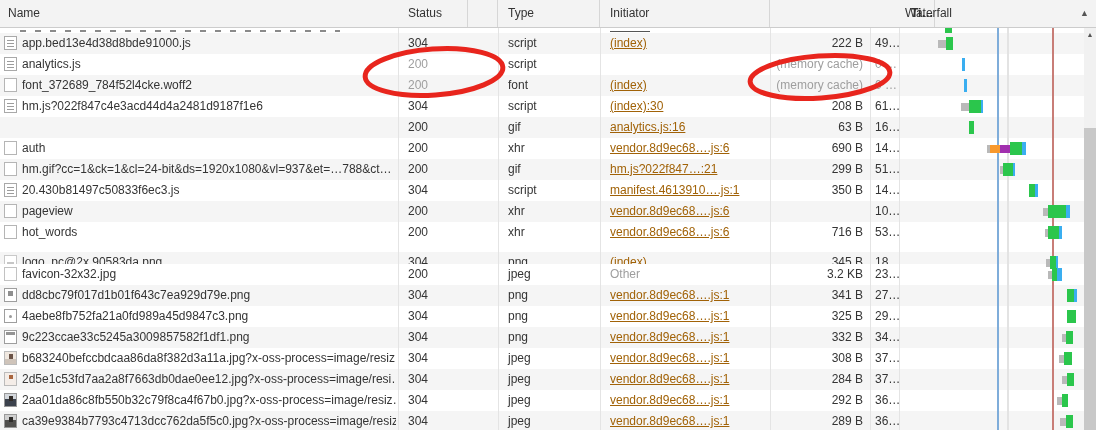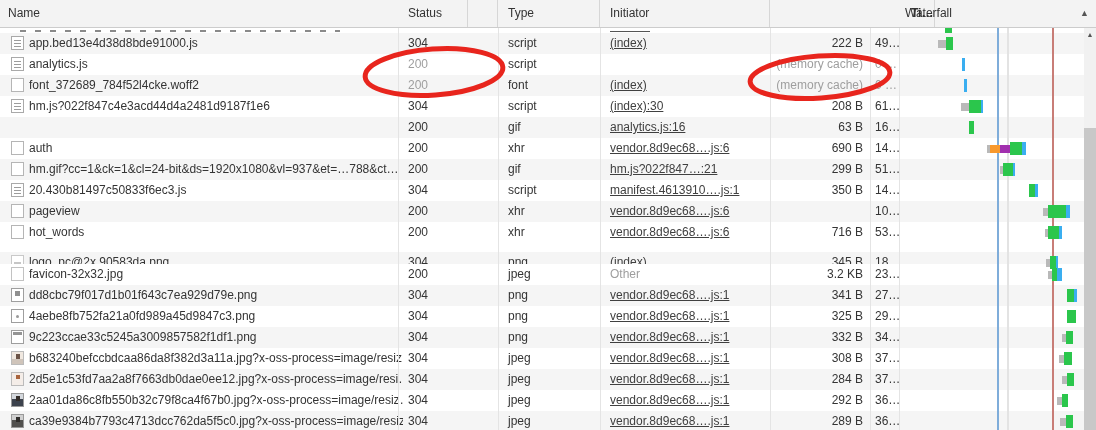--- a/index.html
+++ b/index.html
@@ -19,29 +19,29 @@
   #h-time{left:906px;width:29px;padding-left:5px;font-weight:bold;}
   #h-wf{left:899px;width:197px;padding-left:6px;border-right:none;}
   #sortArrow{position:absolute;left:1080px;top:0;width:14px;height:27px;line-height:27px;
     font-size:9px;color:#555;z-index:5;}
   
   #body{position:absolute;left:0;top:28px;width:1096px;height:402px;overflow:hidden;}
   .row{position:absolute;left:0;width:1084px;height:21px;}
   .row.odd{background:#f5f5f5;}
   .row.even{background:#ffffff;}
   .cell{position:absolute;top:0;height:21px;line-height:21px;white-space:nowrap;overflow:hidden;box-sizing:border-box;}
-  .c-name{left:0;width:396px;padding-left:22px;text-overflow:ellipsis;margin-left:7px;}
+  .c-name{left:0;width:396px;padding-left:22px;text-overflow:ellipsis;}
   .c-status{left:398px;width:100px;padding-left:10px;}
   .c-type{left:498px;width:102px;padding-left:10px;}
   .c-init{left:600px;width:170px;padding-left:10px;text-overflow:ellipsis;}
   .c-size{left:770px;width:100px;padding-right:7px;text-align:right;}
   .c-time{left:870px;width:29px;padding-left:5px;}
   .c-wf{left:899px;width:185px;}
   .dim{color:#9e9e9e;}
-  .lnk{text-decoration:underline;color:#404040;}
+  .lnk{text-decoration:underline;color:#a16207;}
   
   .sep{position:absolute;top:0;bottom:0;width:1px;background:#e4e4e4;z-index:1;}
   
   .vline{position:absolute;top:0;bottom:0;width:2px;z-index:1;}
   
   .bar{position:absolute;z-index:2;}
   .ph-wait,.ph-download{top:4px;height:13px;}
   .ph-stalled,.ph-connect,.ph-ssl{top:7px;height:8px;}
   
   .cicon{position:absolute;left:4px;top:3px;width:13px;height:14px;box-sizing:border-box;background:#fff;}

